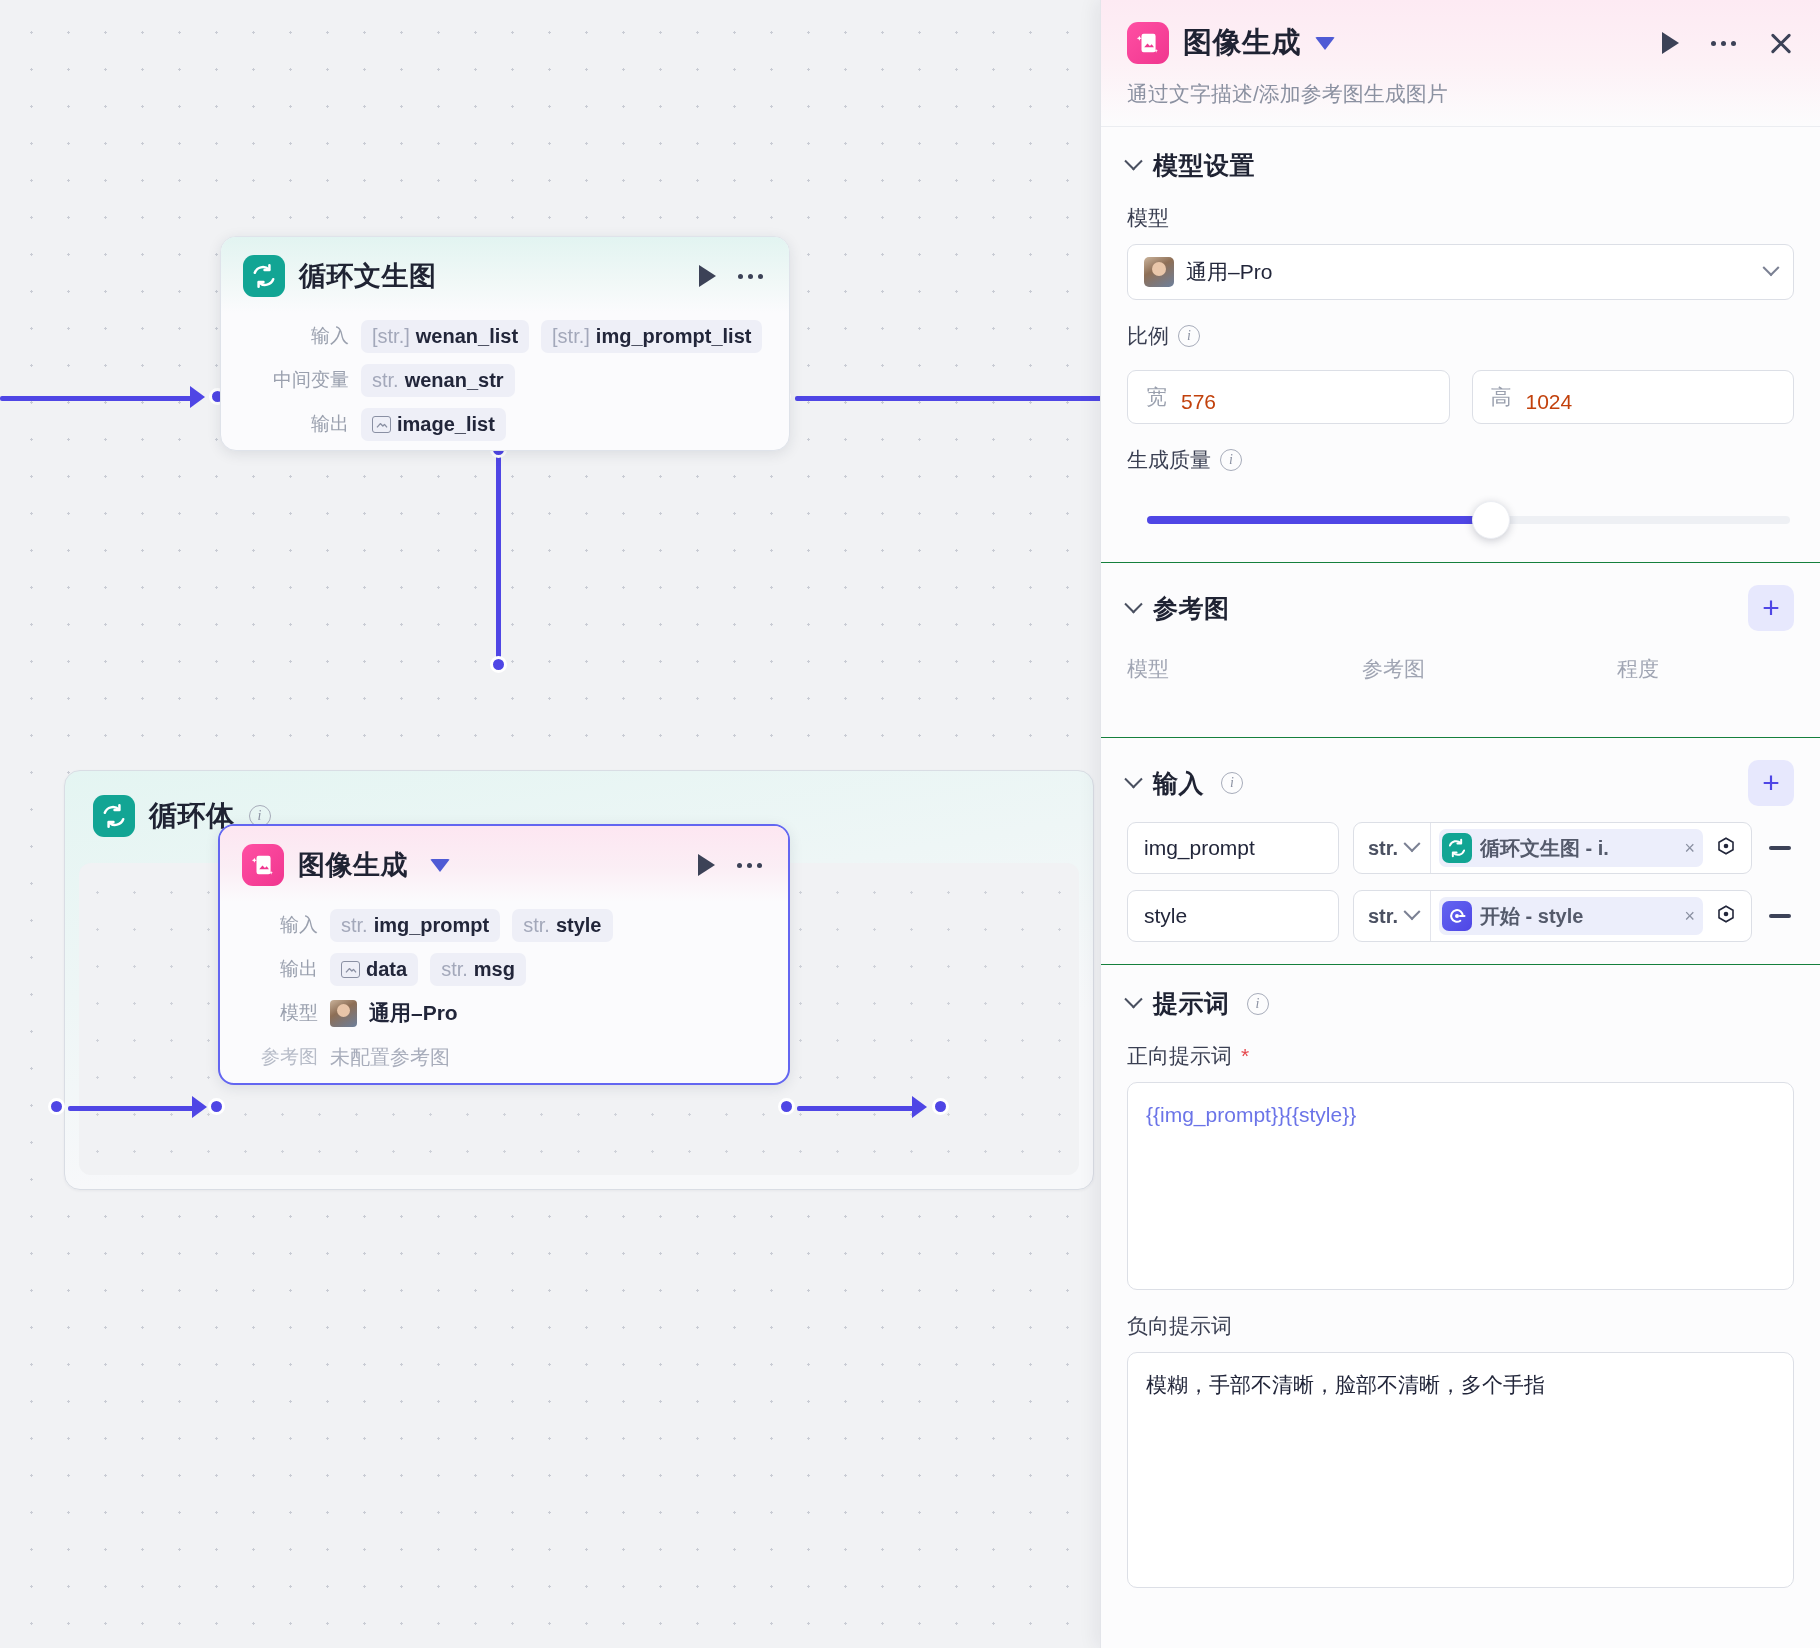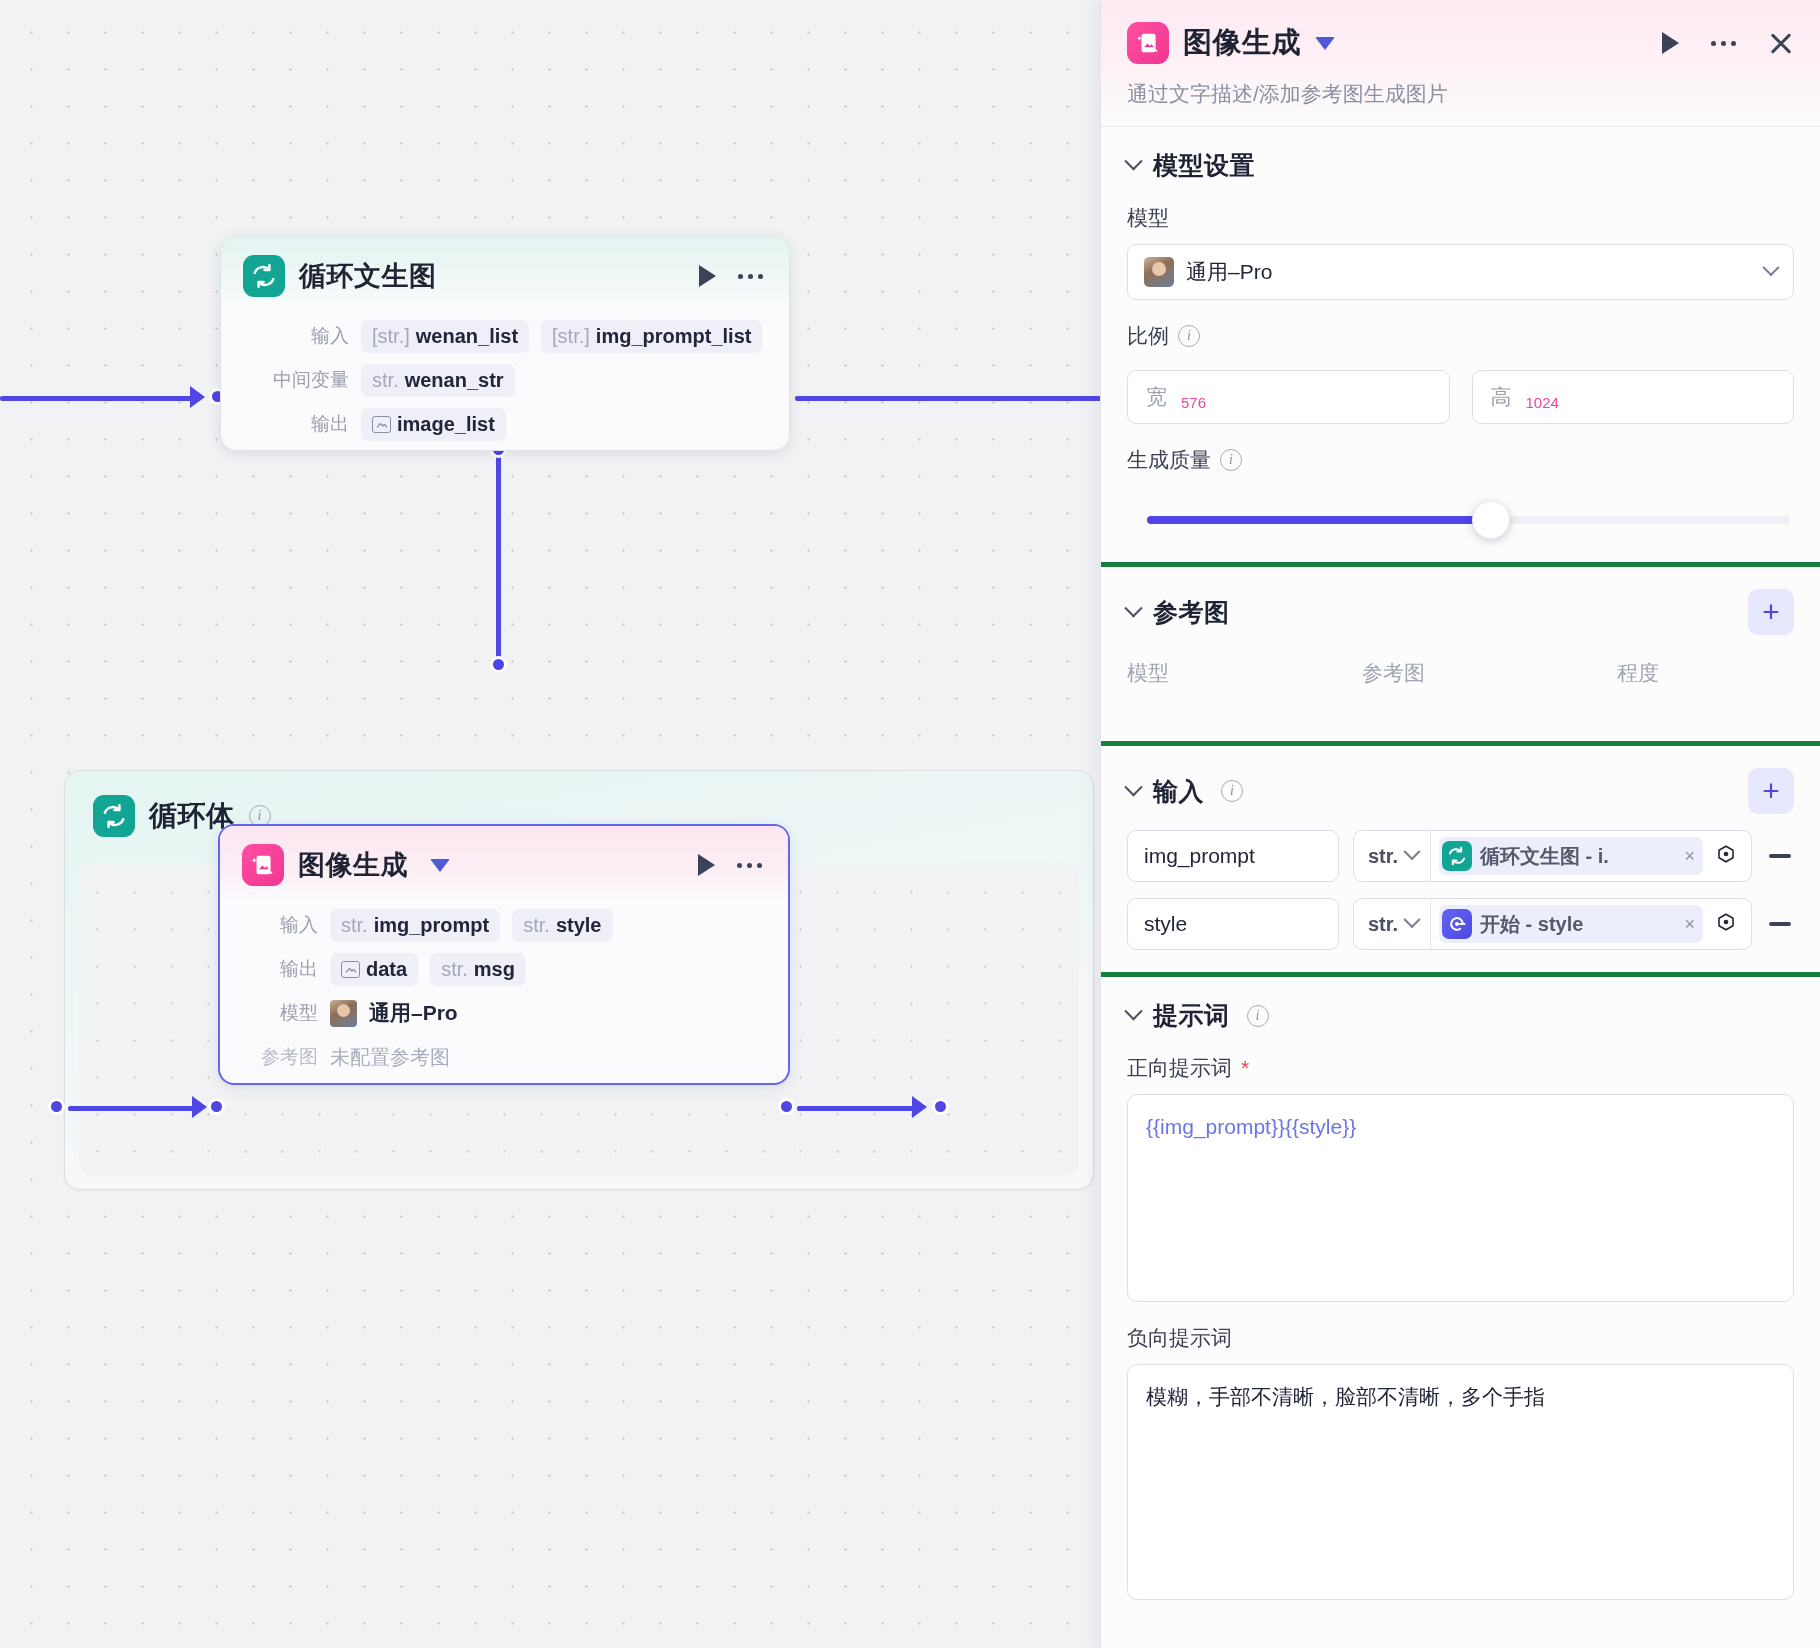--- a/index.html
+++ b/index.html
@@ -134,21 +134,21 @@
   .close-x { position: relative; width: 26px; height: 26px; }
   .close-x::before, .close-x::after {
     content: ""; position: absolute; left: 0; top: 12px; width: 26px; height: 3px;
     background: #3c4257; border-radius: 2px;
   }
   .close-x::before { transform: rotate(45deg); }
   .close-x::after  { transform: rotate(-45deg); }
   .ph-sub { margin-top: 16px; font-size: 21px; color: #8b91a1; }
 
   .panel-body { flex: 1; overflow-y: auto; }
-  .section { padding: 22px 26px 22px 26px; border-bottom: 5px solid #15803d; }
+  .section { padding: 22px 26px 22px 26px; border-bottom: 1px solid #15803d; }
   .sec-head { display: flex; align-items: center; gap: 13px; }
   .chev {
     width: 13px; height: 13px; border-right: 2.6px solid #4a5060;
     border-bottom: 2.6px solid #4a5060; transform: rotate(45deg) translate(-3px,-3px);
     flex: 0 0 13px;
   }
   .sec-title { font-size: 25px; font-weight: 700; color: #1f2333; letter-spacing: .5px; }
   .plus-btn {
     margin-left: auto; width: 46px; height: 46px; border-radius: 10px;
     background: #e7e8fd; color: #4f46e5; font-size: 30px; font-weight: 400;
@@ -174,21 +174,21 @@
   .avatar-sm::after {
     content: ""; position: absolute; left: 8px; top: 5px; width: 14px; height: 14px;
     border-radius: 50%; background: #e9c7aa;
   }
   .wh-row { display: flex; gap: 22px; margin-top: 20px; }
   .wh-input {
     flex: 1; height: 54px; border: 1px solid #dcdfe6; border-radius: 9px; background: #fff;
     display: flex; align-items: center; gap: 14px; padding: 0 18px;
   }
   .wh-input .k { color: #9aa0ae; font-size: 21px; }
-  .wh-input .v { color: #ec4899; font-size: 15px; margin-top: 10px; }
+  .wh-input .v { color: #c2410c; font-size: 21px; margin-top: 10px; }
 
   .slider-wrap { margin-top: 26px; height: 40px; display: flex; align-items: center; position: relative; padding: 0 4px; }
   .track { position: absolute; left: 20px; right: 4px; height: 8px; border-radius: 4px; background: #eef0f4; }
   .track-fill { position: absolute; left: 20px; width: 345px; height: 8px; border-radius: 4px; background: #4f46e5; }
   .thumb {
     position: absolute; left: 345px; width: 38px; height: 38px; border-radius: 50%;
     background: #fff; box-shadow: 0 2px 8px rgba(30,35,60,.22); border: 1px solid #eceef3;
   }
 
   .col-head { display: flex; margin-top: 24px; color: #a0a5b3; font-size: 21px; }

